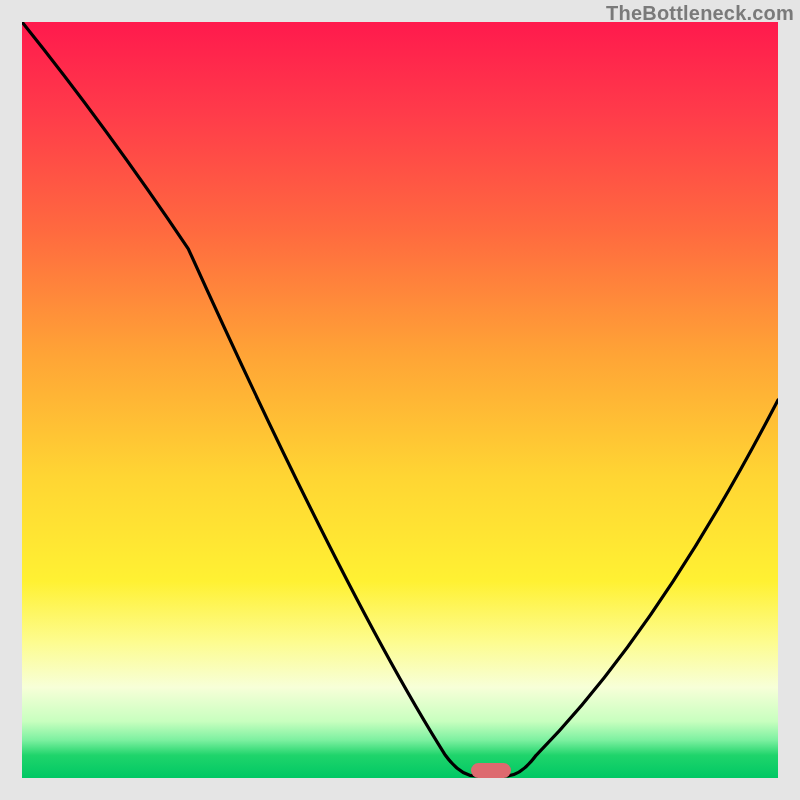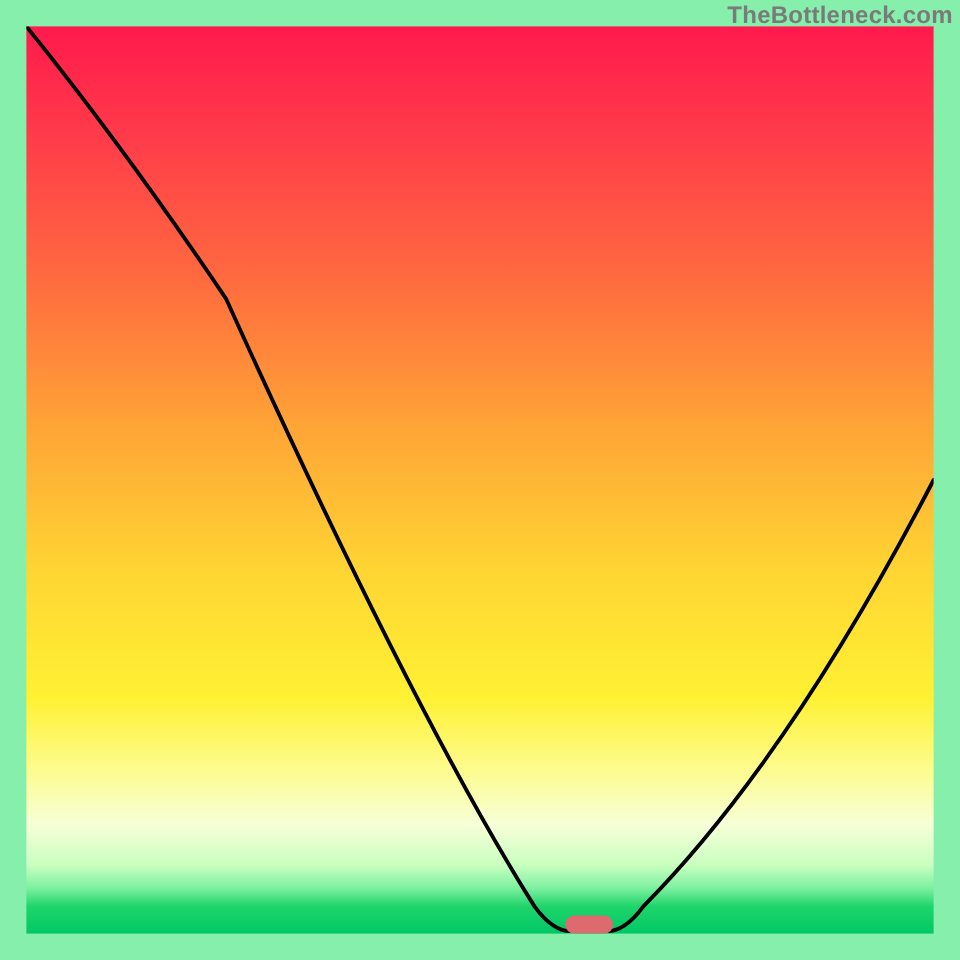--- a/index.html
+++ b/index.html
@@ -9,21 +9,21 @@
     height: 800px;
     background: #000;
     overflow: hidden;
   }
   .frame {
     position: absolute;
     left: 0;
     top: 0;
     width: 800px;
     height: 800px;
-    background: #86efac;
+    background: #e5e5e5;
   }
   .plot {
     position: absolute;
     left: 22px;
     top: 22px;
     width: 756px;
     height: 756px;
     background: linear-gradient(to bottom,
       #ff1a4d 0%,
       #ff3b4a 12%,

